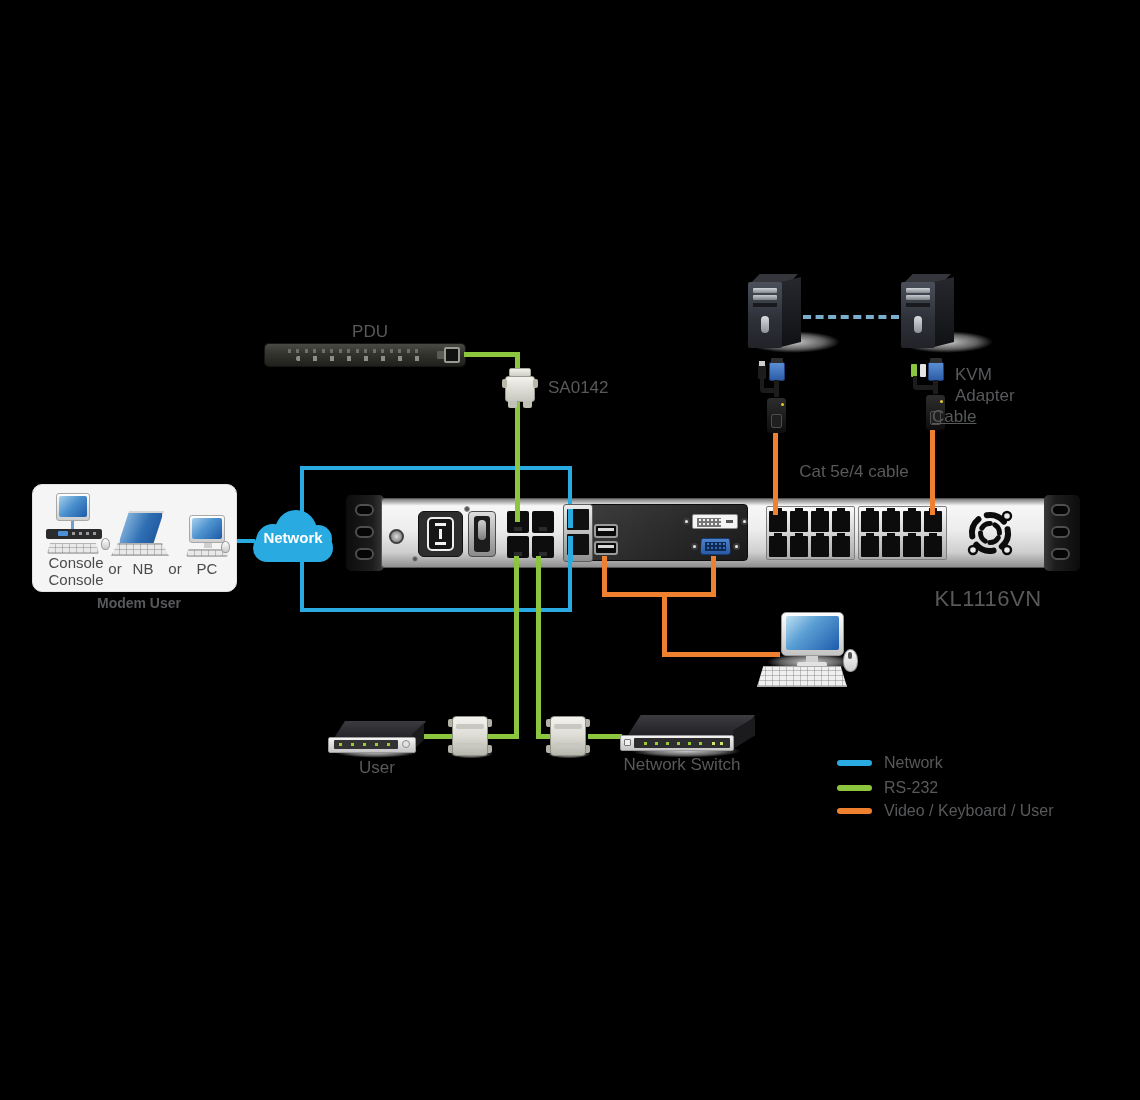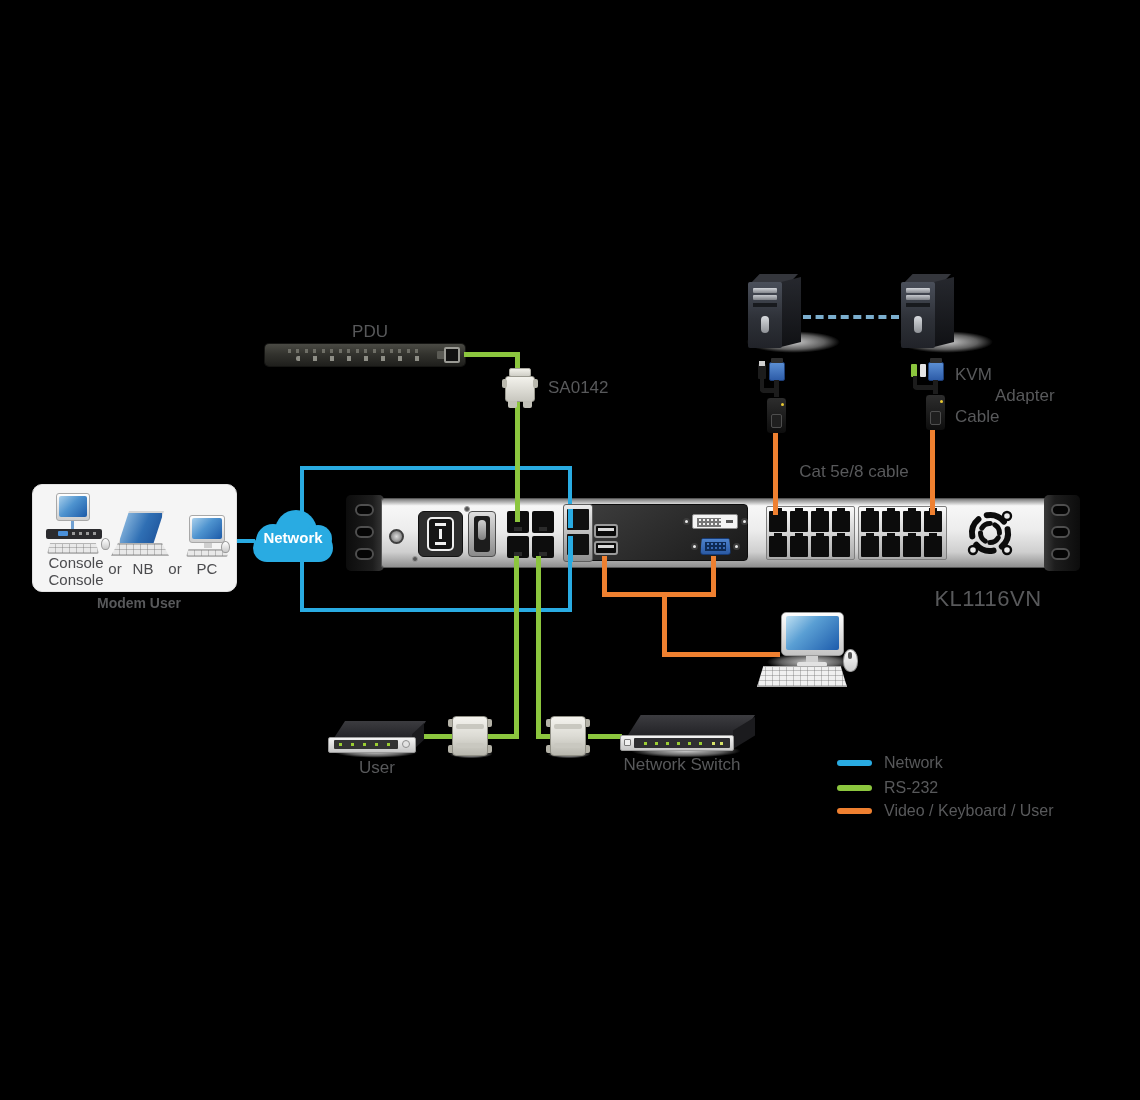--- a/index.html
+++ b/index.html
@@ -290,23 +290,23 @@
   <div style="left:806px;top:656px;width:12px;height:7px;background:#d0d0d0;"></div>
   <div style="left:797px;top:662px;width:30px;height:5px;background:#e2e2e2;border-radius:2px;"></div>
   <div class="kbgrid" style="left:757px;top:666px;width:90px;height:21px;background-color:#f0f0f0;border:1px solid #aaa;
               clip-path:polygon(7% 0,93% 0,100% 100%,0 100%);"></div>
   <div style="left:843px;top:649px;width:15px;height:23px;background:linear-gradient(180deg,#fdfdfd,#cfcfcf);border:1px solid #9a9a9a;border-radius:50% 50% 45% 45%;"></div>
   <div style="left:848px;top:652px;width:4px;height:7px;background:#555;border-radius:2px;"></div>
 
   <div class="lbl" style="left:340px;top:321px;width:60px;text-align:center;">PDU</div>
   <div class="lbl" style="left:548px;top:377px;">SA0142</div>
   <div class="lbl" style="left:955px;top:364px;">KVM</div>
-  <div class="lbl" style="left:955px;top:385px;margin-left:40px;">Adapter</div>
-  <div class="lbl" style="left:955px;top:406px;">Cable</div>
-  <div class="lbl" style="left:788px;top:461px;width:132px;text-align:center;">Cat 5e/8 cable</div>
+  <div class="lbl" style="left:955px;top:385px;">Adapter</div>
+  <div class="lbl" style="left:932px;top:406px;text-decoration:underline;">Cable</div>
+  <div class="lbl" style="left:788px;top:461px;width:132px;text-align:center;">Cat 5e/4 cable</div>
   <div class="lbl" style="left:908px;top:585px;width:160px;text-align:center;font-size:22px;letter-spacing:.5px;">KL1116VN</div>
   <div class="lbl" style="left:342px;top:757px;width:70px;text-align:center;">User</div>
   <div class="lbl" style="left:617px;top:754px;width:130px;text-align:center;">Network Switch</div>
 
   <div class="wb" style="left:837px;top:760px;width:35px;height:6px;border-radius:3px;"></div>
   <div class="lbl" style="left:884px;top:753px;font-size:16px;">Network</div>
   <div class="wg" style="left:837px;top:785px;width:35px;height:6px;border-radius:3px;"></div>
   <div class="lbl" style="left:884px;top:778px;font-size:16px;">RS-232</div>
   <div class="wo" style="left:837px;top:808px;width:35px;height:6px;border-radius:3px;"></div>
   <div class="lbl" style="left:884px;top:801px;font-size:16px;">Video / Keyboard / User</div>

